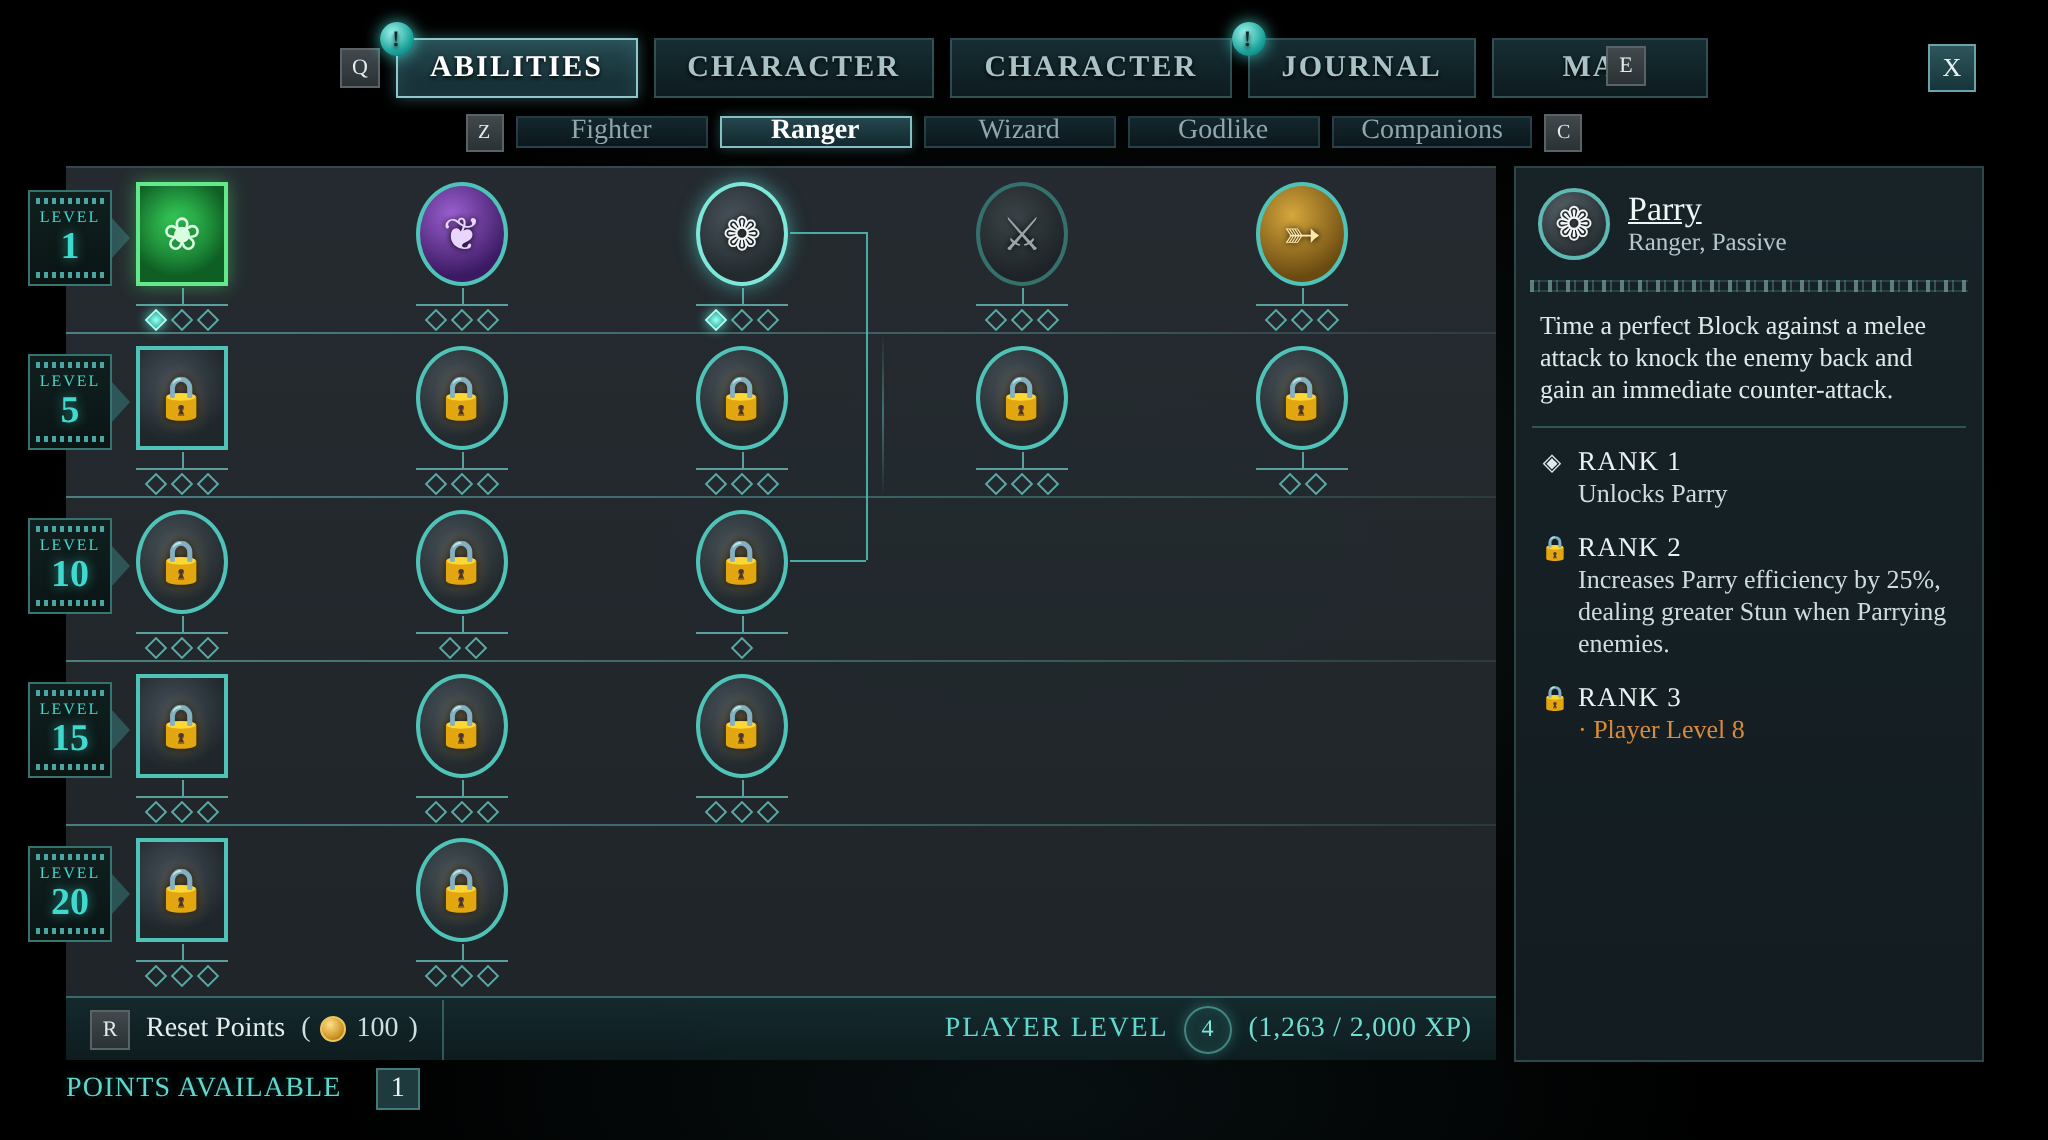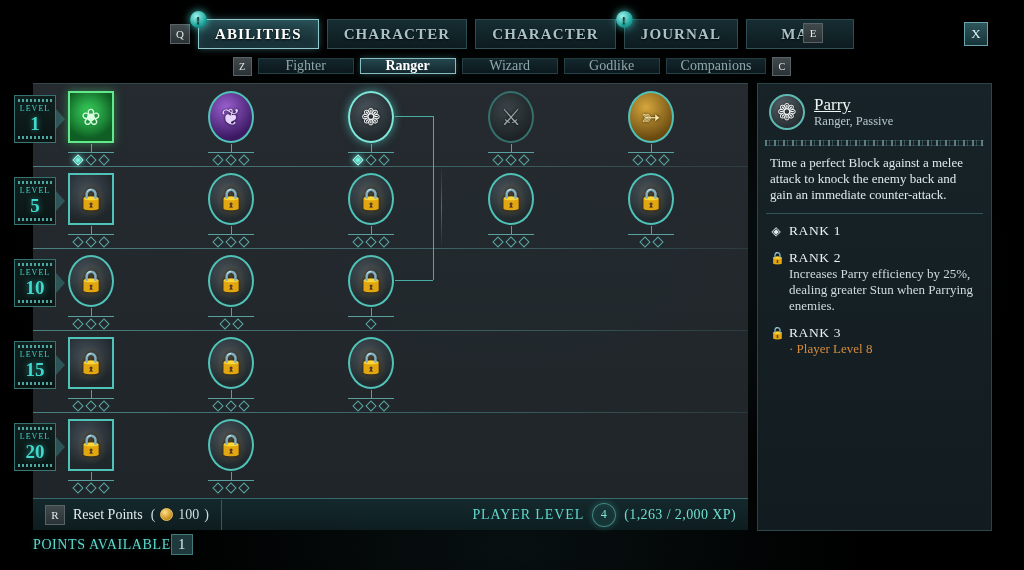--- a/index.html
+++ b/index.html
@@ -294,21 +294,21 @@
     border: 1px solid rgba(110,210,200,0.55);
     display: flex; align-items: center; justify-content: center;
     color: #7fe6da; font-size: 12px;
     background: radial-gradient(circle, rgba(30,70,70,0.7), rgba(16,36,38,0.5));
     box-shadow: 0 0 7px rgba(90,220,210,0.30), inset 0 0 6px rgba(90,220,210,0.18);
   }
   .xptext { color: #6fdfd2; font-size: 14px; letter-spacing: 0.4px; }
 
   .pointsrow {
     position: absolute; left: 33px; top: 534px;
-    display: flex; align-items: center; gap: 0;
+    display: flex; align-items: center; gap: 17px;
   }
   .pointslabel {
     color: #5fd8cd; font-size: 14px; letter-spacing: 0.6px;
     text-shadow: 0 0 5px rgba(60,200,190,0.35);
   }
   .pointsbox {
     min-width: 22px; height: 21px; padding: 0 6px;
     background: rgba(40,78,80,0.75);
     border: 1px solid rgba(110,200,196,0.45);
     color: #e7f4f3; font-size: 14px;
@@ -652,20 +652,21 @@
   </div>
   <div class="ornate"></div>
   <div class="dbody">Time a perfect Block against a melee attack to knock the enemy back and gain an immediate counter-attack.</div>
   <div class="dsep"></div>
   <div class="ranks" id="ranklist">
       <div class="rank">
         <div class="rankhead">
           <span class="rankmark">◈</span>
           <span class="ranktitle">RANK 1</span>
         </div>
+        <div class="rankline">Unlocks Parry</div>
       </div>
       <div class="rank">
         <div class="rankhead">
           <span class="rankmark locked">🔒</span>
           <span class="ranktitle">RANK 2</span>
         </div>
         <div class="rankline">Increases Parry efficiency by 25%, dealing greater Stun when Parrying enemies.</div>
       </div>
       <div class="rank">
         <div class="rankhead">

